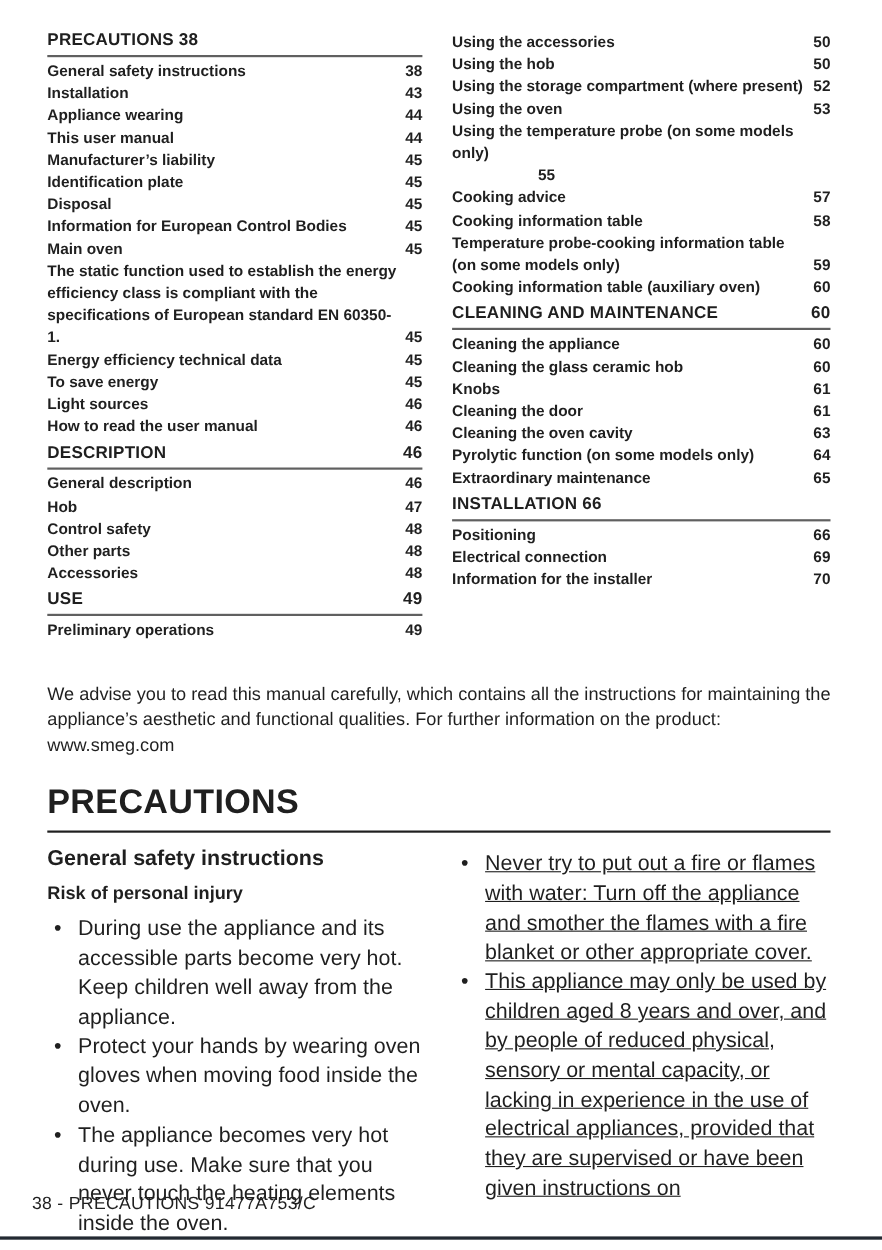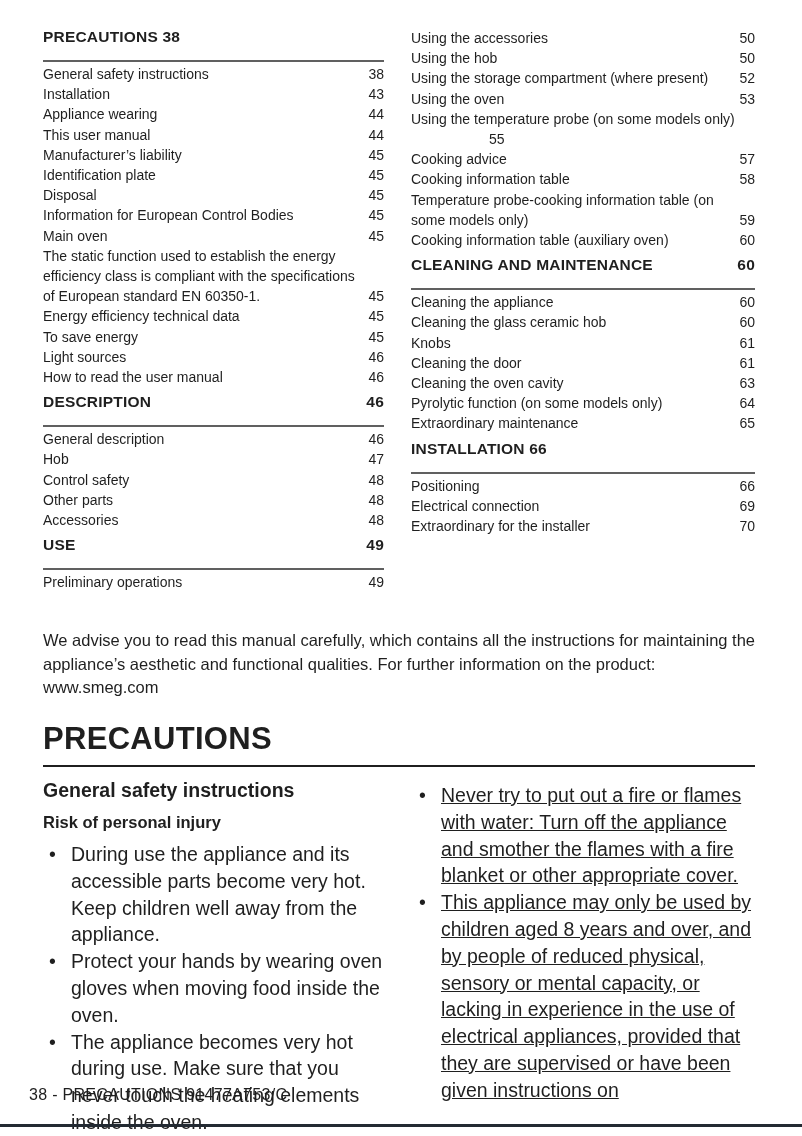--- a/index.html
+++ b/index.html
@@ -14,29 +14,29 @@
   .page { position:absolute; inset:0; padding:28px 47px 0 43px; }
 
   
   .toc { display:flex; gap:27px; }
   .toc-col-left  { width:341px; flex:0 0 341px; }
   .toc-col-right { width:344px; flex:0 0 344px; }
 
   .toc-heading {
     display:flex; justify-content:space-between; align-items:baseline;
     font-size:15.5px; font-weight:bold; letter-spacing:.2px;
-    padding-bottom:14px; border-bottom:2px solid #606060; margin-bottom:2px;
+    padding-bottom:4px; border-bottom:2px solid #606060; margin-bottom:2px;
   }
   .toc-heading.inline { justify-content:flex-start; }
   .toc-section { margin-top:0; }
   .toc-section + .toc-section .toc-heading { margin-top:6px; }
 
   .toc-entry {
     display:flex; align-items:baseline;
-    font-size:14px; line-height:20.2px;
+    font-size:14px; line-height:20.2px;font-weight:bold;
   }
   .toc-entry .lbl { flex:1 1 auto; }
   .toc-entry .pg  { flex:0 0 auto; margin-left:8px; }
   .toc-entry.entry--multiline { align-items:flex-end; }
   .toc-entry.entry--numbelow  { display:block; }
   .toc-entry.entry--numbelow .pg { display:block; margin-left:0; padding-left:78px; }
 
   
   .advisory { margin-top:37px; font-size:16.5px; line-height:23.5px; width:712px; }
 
@@ -296,21 +296,21 @@
               <span class="lbl">Positioning</span>
               <span class="pg">66</span>
             </div>
 
             <div class="toc-entry">
               <span class="lbl">Electrical connection</span>
               <span class="pg">69</span>
             </div>
 
             <div class="toc-entry">
-              <span class="lbl">Extraordinary for the installer</span>
+              <span class="lbl">Information for the installer</span>
               <span class="pg">70</span>
             </div>
           </div>
       </div>
     </div>
   </div>
 
   <p class="advisory">We advise you to read this manual carefully, which contains all the instructions for maintaining the appliance’s aesthetic and functional qualities. For further information on the product: www.smeg.com</p>
 
   <h1 class="main-title">PRECAUTIONS</h1>

